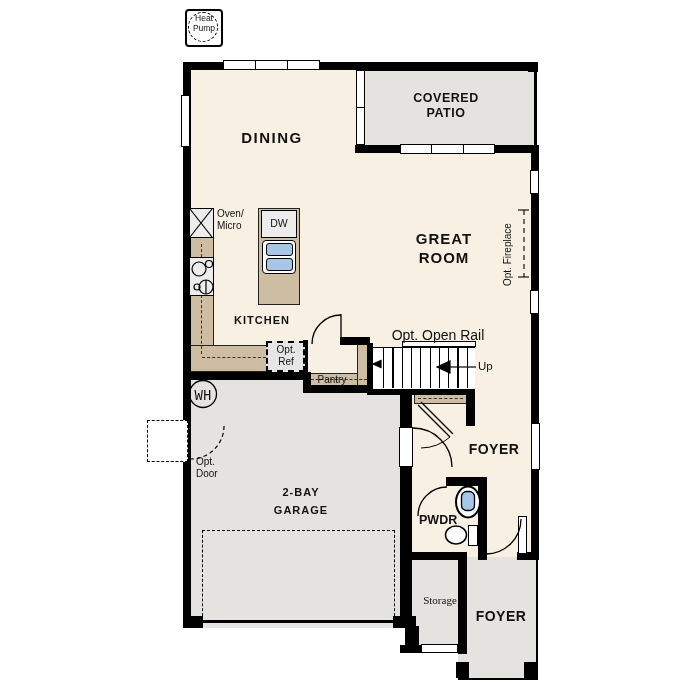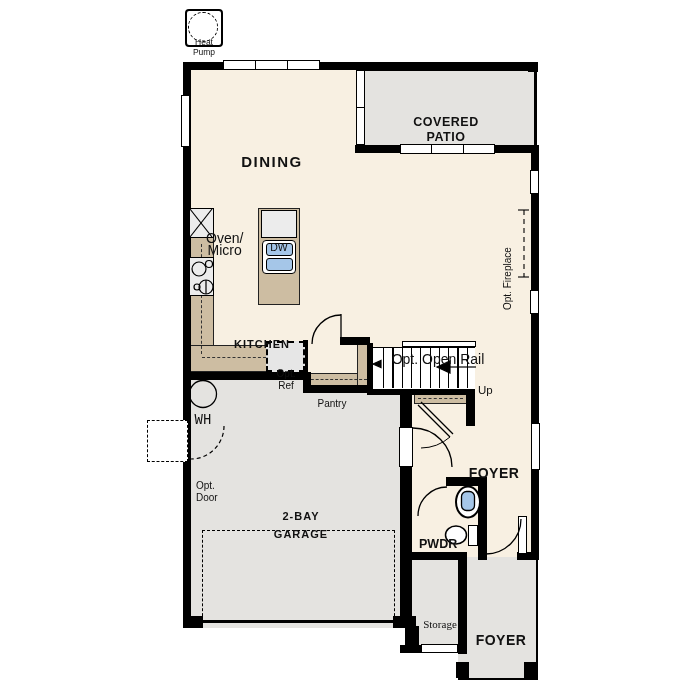--- a/index.html
+++ b/index.html
@@ -7,21 +7,21 @@
         font-family:"Liberation Sans",sans-serif;color:#111;}
   .abs{position:absolute;box-sizing:border-box;}
   .fill-floor{background:var(--floor,#f8f0e2);}
   .fill-ext{background:var(--exterior-space,#e4e3e0);}
   .wood{background:var(--wood,#cdbda2);border:1px solid #222;}
   .wall{background:var(--wall,#000);}
   .win{background:#fff;border:1.5px solid #000;}
   .divline{background:#000;}
   .appliance{background:#ececec;border:1px solid #000;}
   .leaf{background:#fff;border:1.2px solid #000;}
-  .lbl{position:absolute;white-space:nowrap;color:#111;margin-top:24px;}
+  .lbl{position:absolute;white-space:nowrap;color:#111;}
   .b{font-weight:bold;}
   .ctr{transform:translateX(-50%);text-align:center;}
   .dash-v{border-left:1.3px dashed #333;}
   .dash-h{border-top:1.3px dashed #333;}
   .treads{background:#fff;border-top:1.5px solid #000;}
   .treadlines{background:repeating-linear-gradient(90deg,#000 0,#000 1.2px,transparent 1.2px,transparent 9.3px);}
   .vert-text{writing-mode:vertical-rl;transform:rotate(180deg);}
 </style>
 </head>
 <body>
@@ -174,24 +174,28 @@
     <div>Pump</div>
   </div>
 
   <div class="lbl b ctr" style="left:272px;top:129px;font-size:15px;letter-spacing:1.5px;">DINING</div>
 
   <div class="lbl b ctr" style="left:446px;top:91px;font-size:12.5px;line-height:15px;letter-spacing:.5px;">
     <div>COVERED</div>
     <div>PATIO</div>
   </div>
 
+  <div class="lbl b ctr" style="left:444px;top:229px;font-size:15px;line-height:19px;letter-spacing:1px;">
+    <div>GREAT</div>
+    <div>ROOM</div>
+  </div>
 
   <div class="lbl b ctr" style="left:262px;top:314px;font-size:11px;letter-spacing:1px;">KITCHEN</div>
 
-  <div class="lbl" style="left:206px;top:208px;font-size:14px;line-height:12px;text-align:center;">
+  <div class="lbl" style="left:217px;top:208px;font-size:10px;line-height:12px;">
     <div>Oven/</div>
     <div>Micro</div>
   </div>
 
   <div class="lbl ctr" style="left:279px;top:217px;font-size:10.5px;">DW</div>
 
   <div class="lbl ctr" style="left:286px;top:344px;font-size:10px;line-height:12px;">
     <div>Opt.</div>
     <div>Ref</div>
   </div>

